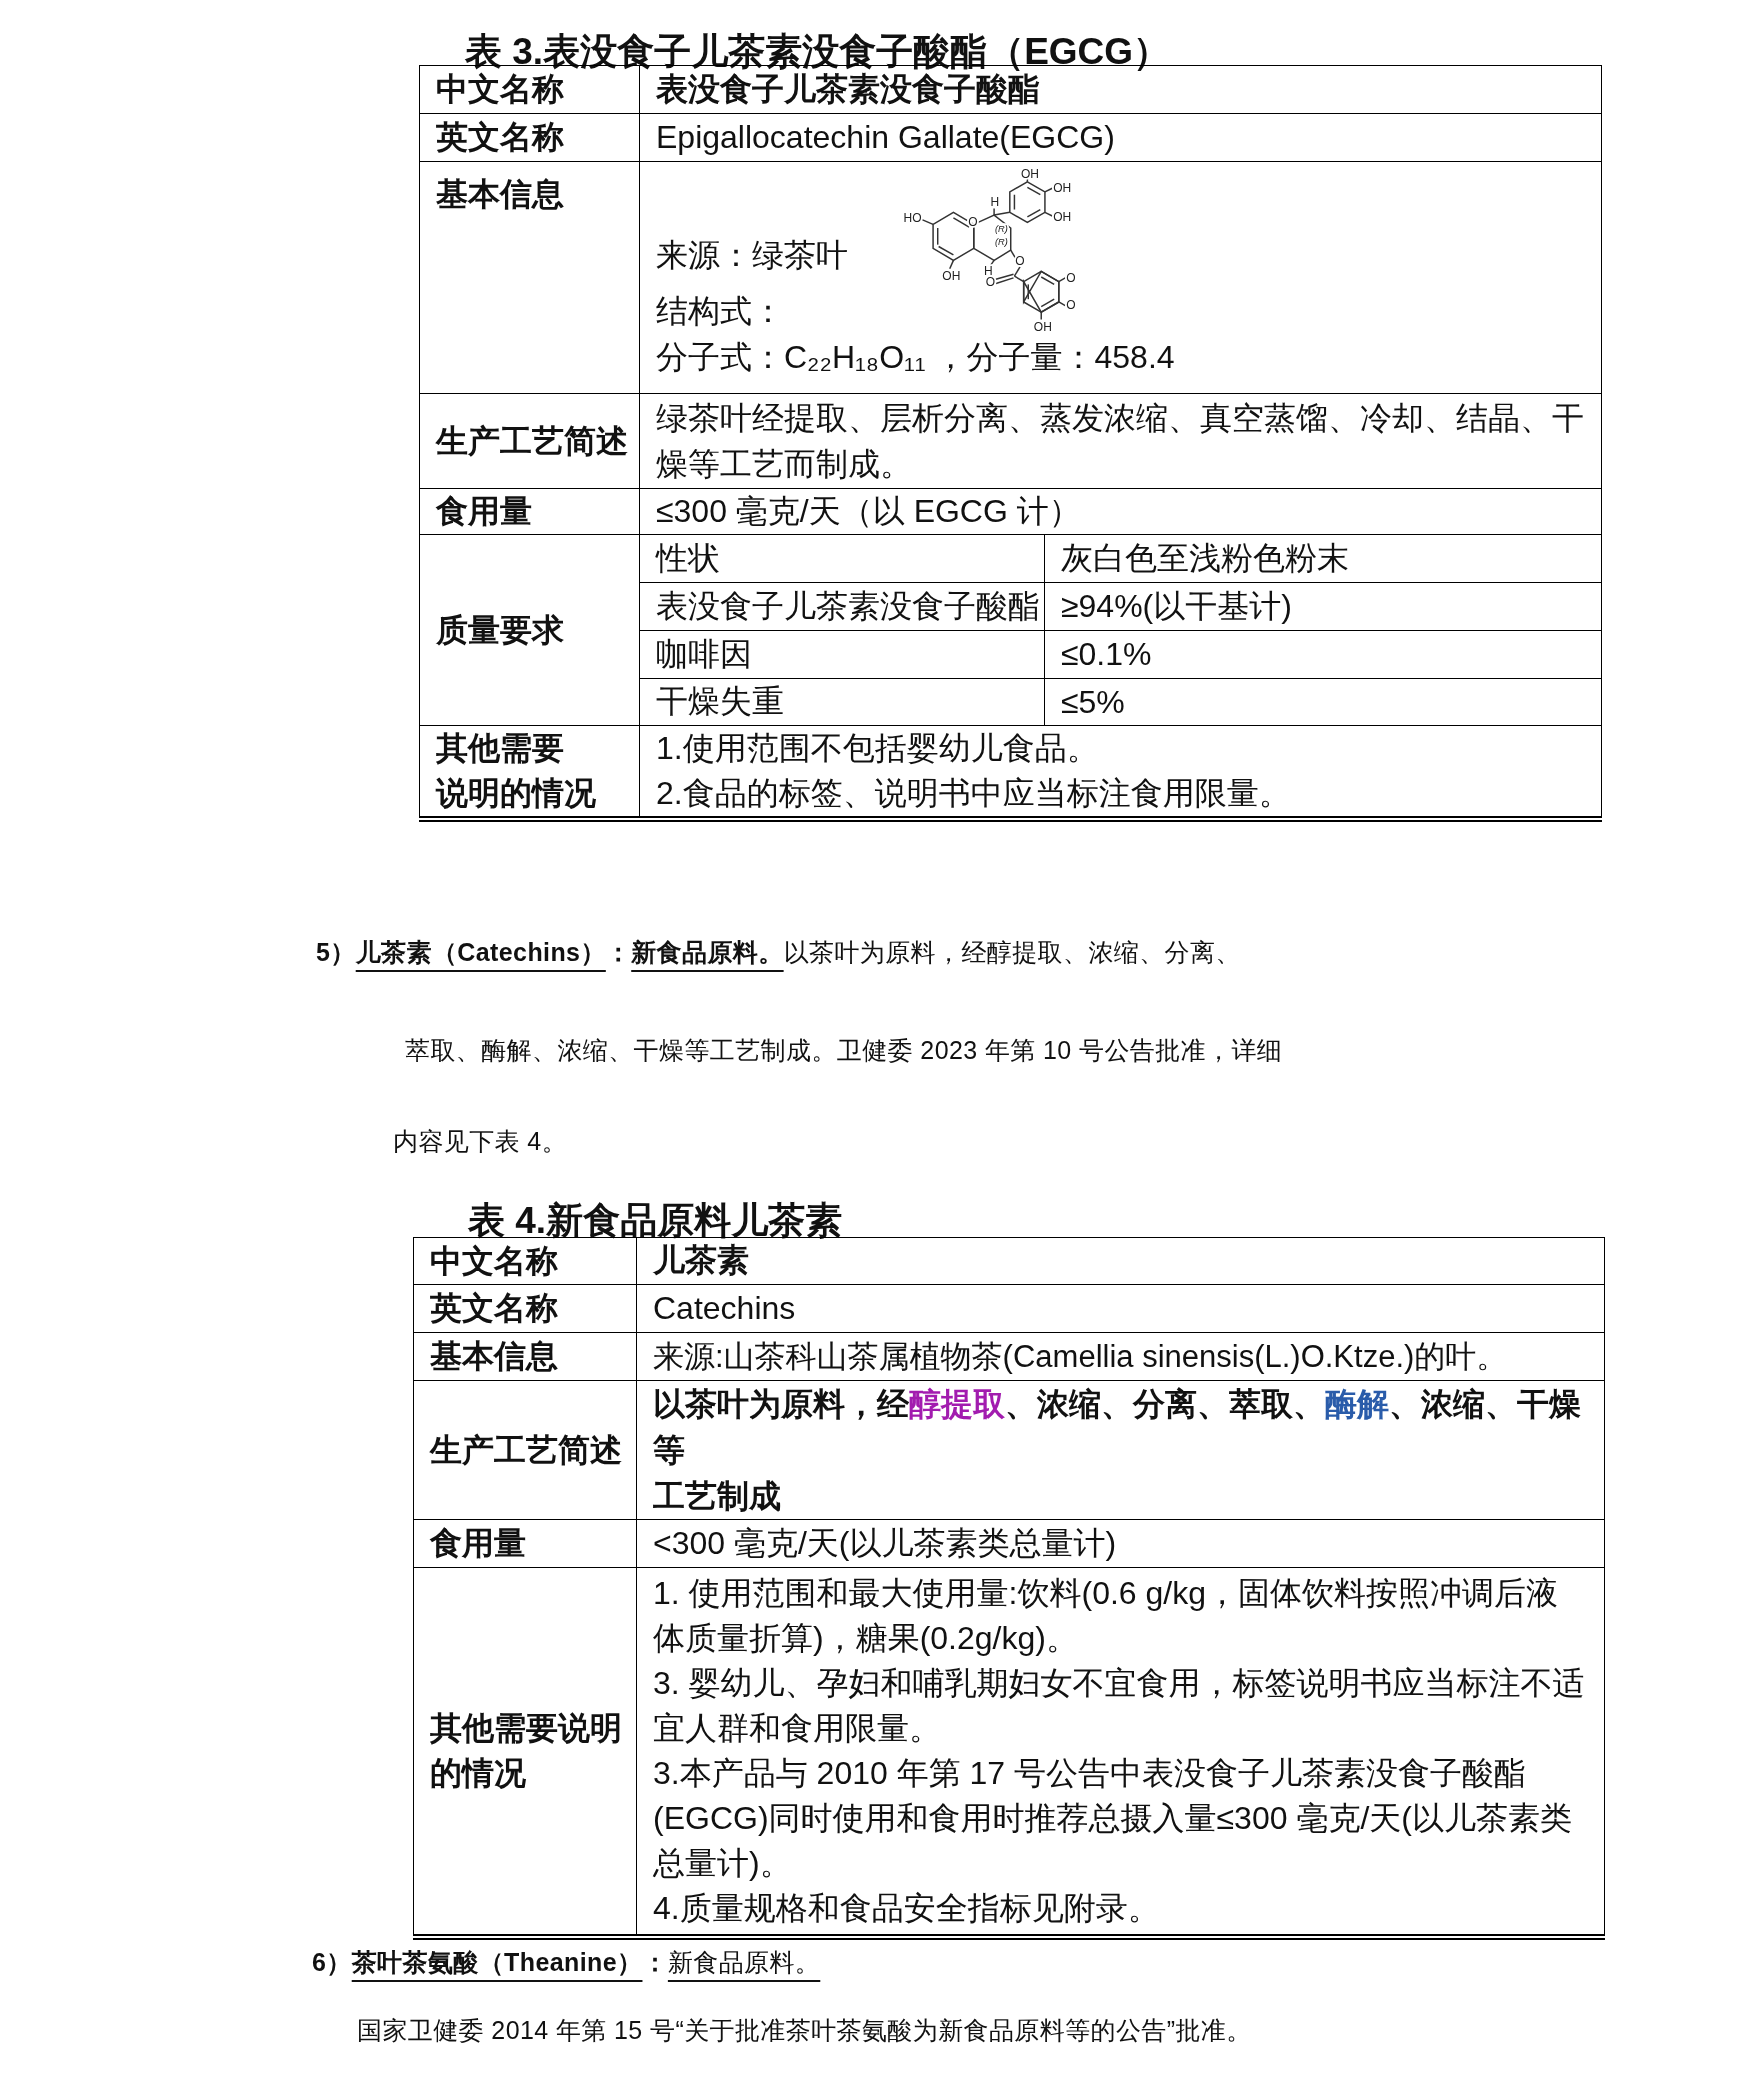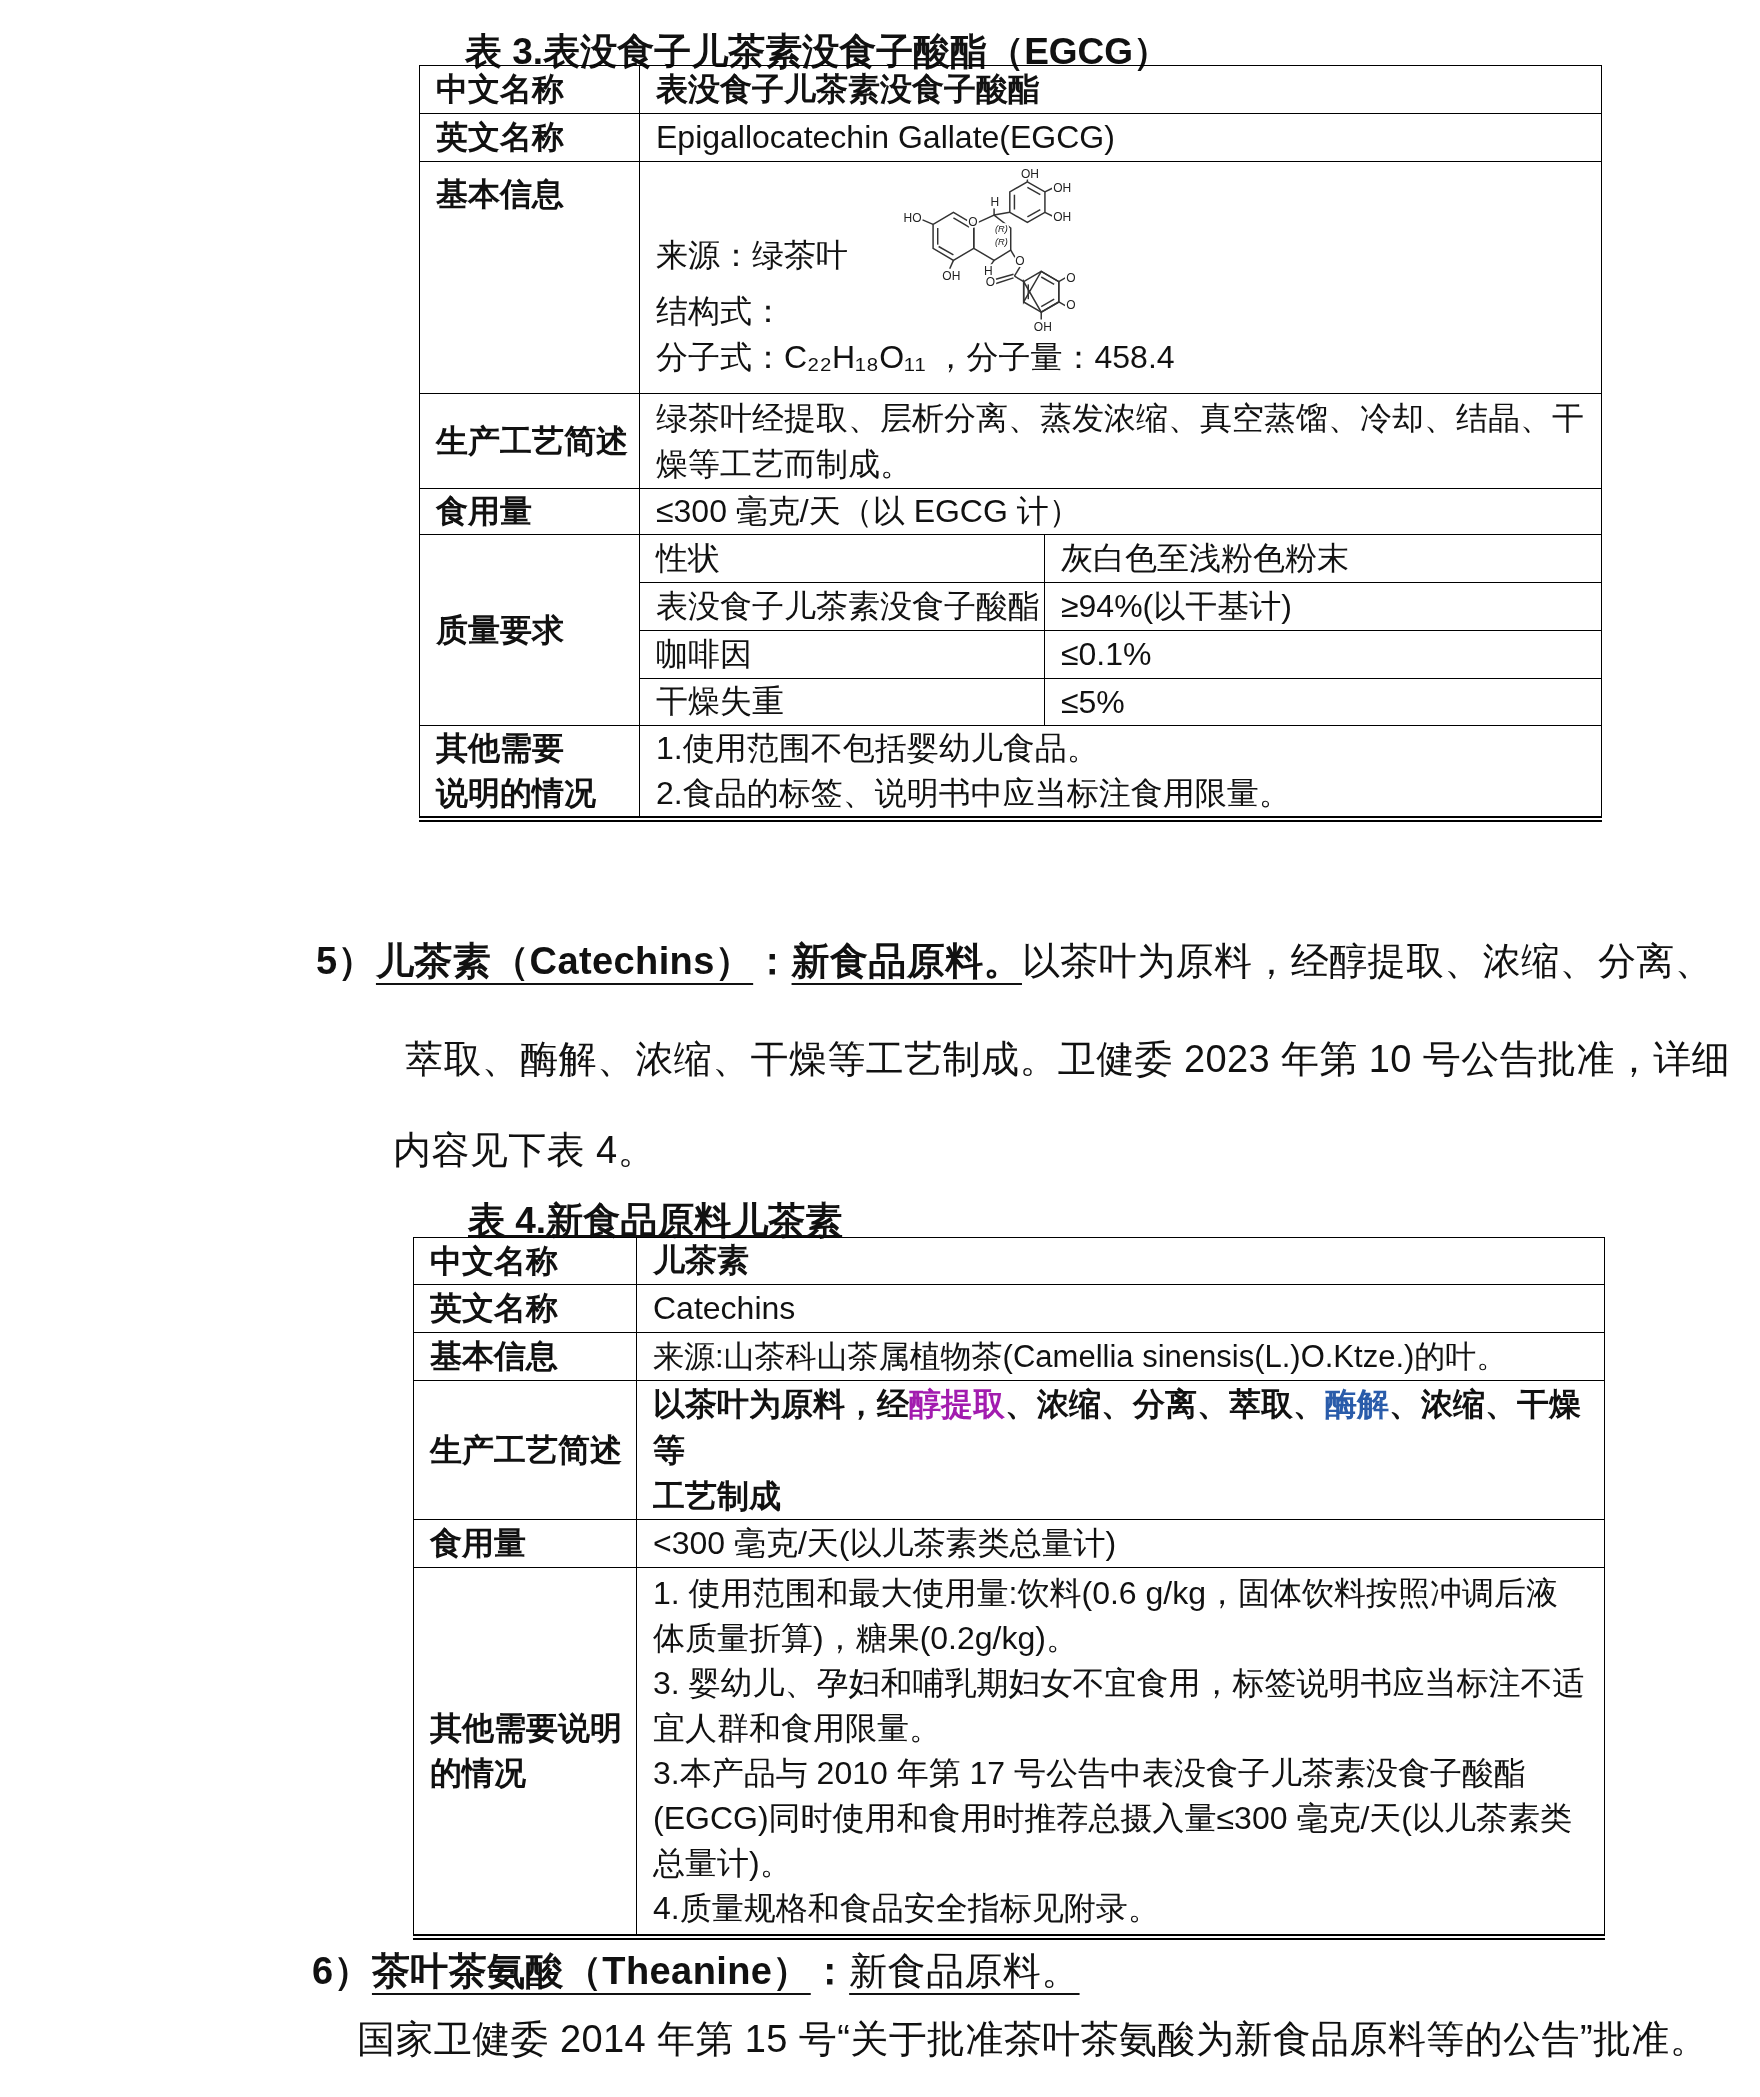--- a/index.html
+++ b/index.html
@@ -10,21 +10,21 @@
   table.tbl{border-collapse:collapse;table-layout:fixed;}
   table.tbl td{border:1.6px solid #000;font-size:32px;padding:0 16px;vertical-align:middle;
                overflow:hidden;}
   table.tbl tr.last td{border-bottom:6.5px double #000;}
   td.lbl{font-weight:bold;white-space:nowrap;padding-left:18px;line-height:45px;}
   .qname{white-space:nowrap;font-size:31px;}
   .mline{line-height:46px;}
   .notes div{line-height:45px;}
   .b{font-weight:bold;}
   .u{text-decoration:underline;text-underline-offset:9px;text-decoration-thickness:2.4px;}
-  .bodyline{font-size:38px;white-space:nowrap;letter-spacing:0.4px;}
+  .bodyline{font-size:25px;white-space:nowrap;letter-spacing:0.4px;}
   .basic-cell{position:relative;vertical-align:top;}
   .basic-cell .src{margin-top:11.3px;line-height:45px;}
   .formula{position:absolute;left:16px;bottom:13px;white-space:nowrap;}
   svg text{font-family:"Liberation Sans","DejaVu Sans",sans-serif;font-size:13px;fill:#222;
            paint-order:stroke;stroke:#fff;stroke-width:4px;}
   svg text.small{font-size:10px;font-style:italic;}
   svg line, svg polygon{stroke:#333;stroke-width:1.6;fill:none;}
 </style>
 </head>
 <body>
@@ -148,21 +148,21 @@
     </tr>
   </tbody>
     </table>
 
   <div class="abs bodyline" style="left:316px;top:936px;">
     <span class="b">5）</span><span class="b u">儿茶素（Catechins）</span><span class="b">：</span><span class="b u">新食品原料。</span><span>以茶叶为原料，经醇提取、浓缩、分离、</span>
   </div>
   <div class="abs bodyline" style="left:393px;top:1034px;margin-left:12px;">萃取、酶解、浓缩、干燥等工艺制成。卫健委 2023 年第 10 号公告批准，详细</div>
   <div class="abs bodyline" style="left:393px;top:1125px;">内容见下表 4。</div>
 
-  <div class="abs tbl-title" style="left:468px;top:1196px;text-decoration:underline;">表 4.新食品原料儿茶素</div>
+  <div class="abs tbl-title" style="left:468px;top:1196px;">表 4.新食品原料儿茶素</div>
 
   <table class="tbl abs" style="left:413px;top:1237px;width:1191px;">
     <colgroup>
         <col style="width:223px">
         <col style="width:968px">
       </colgroup>
     <tbody>
         <tr style="height:47px">
       <td class="lbl">中文名称</td>
       <td class="b">儿茶素</td>

